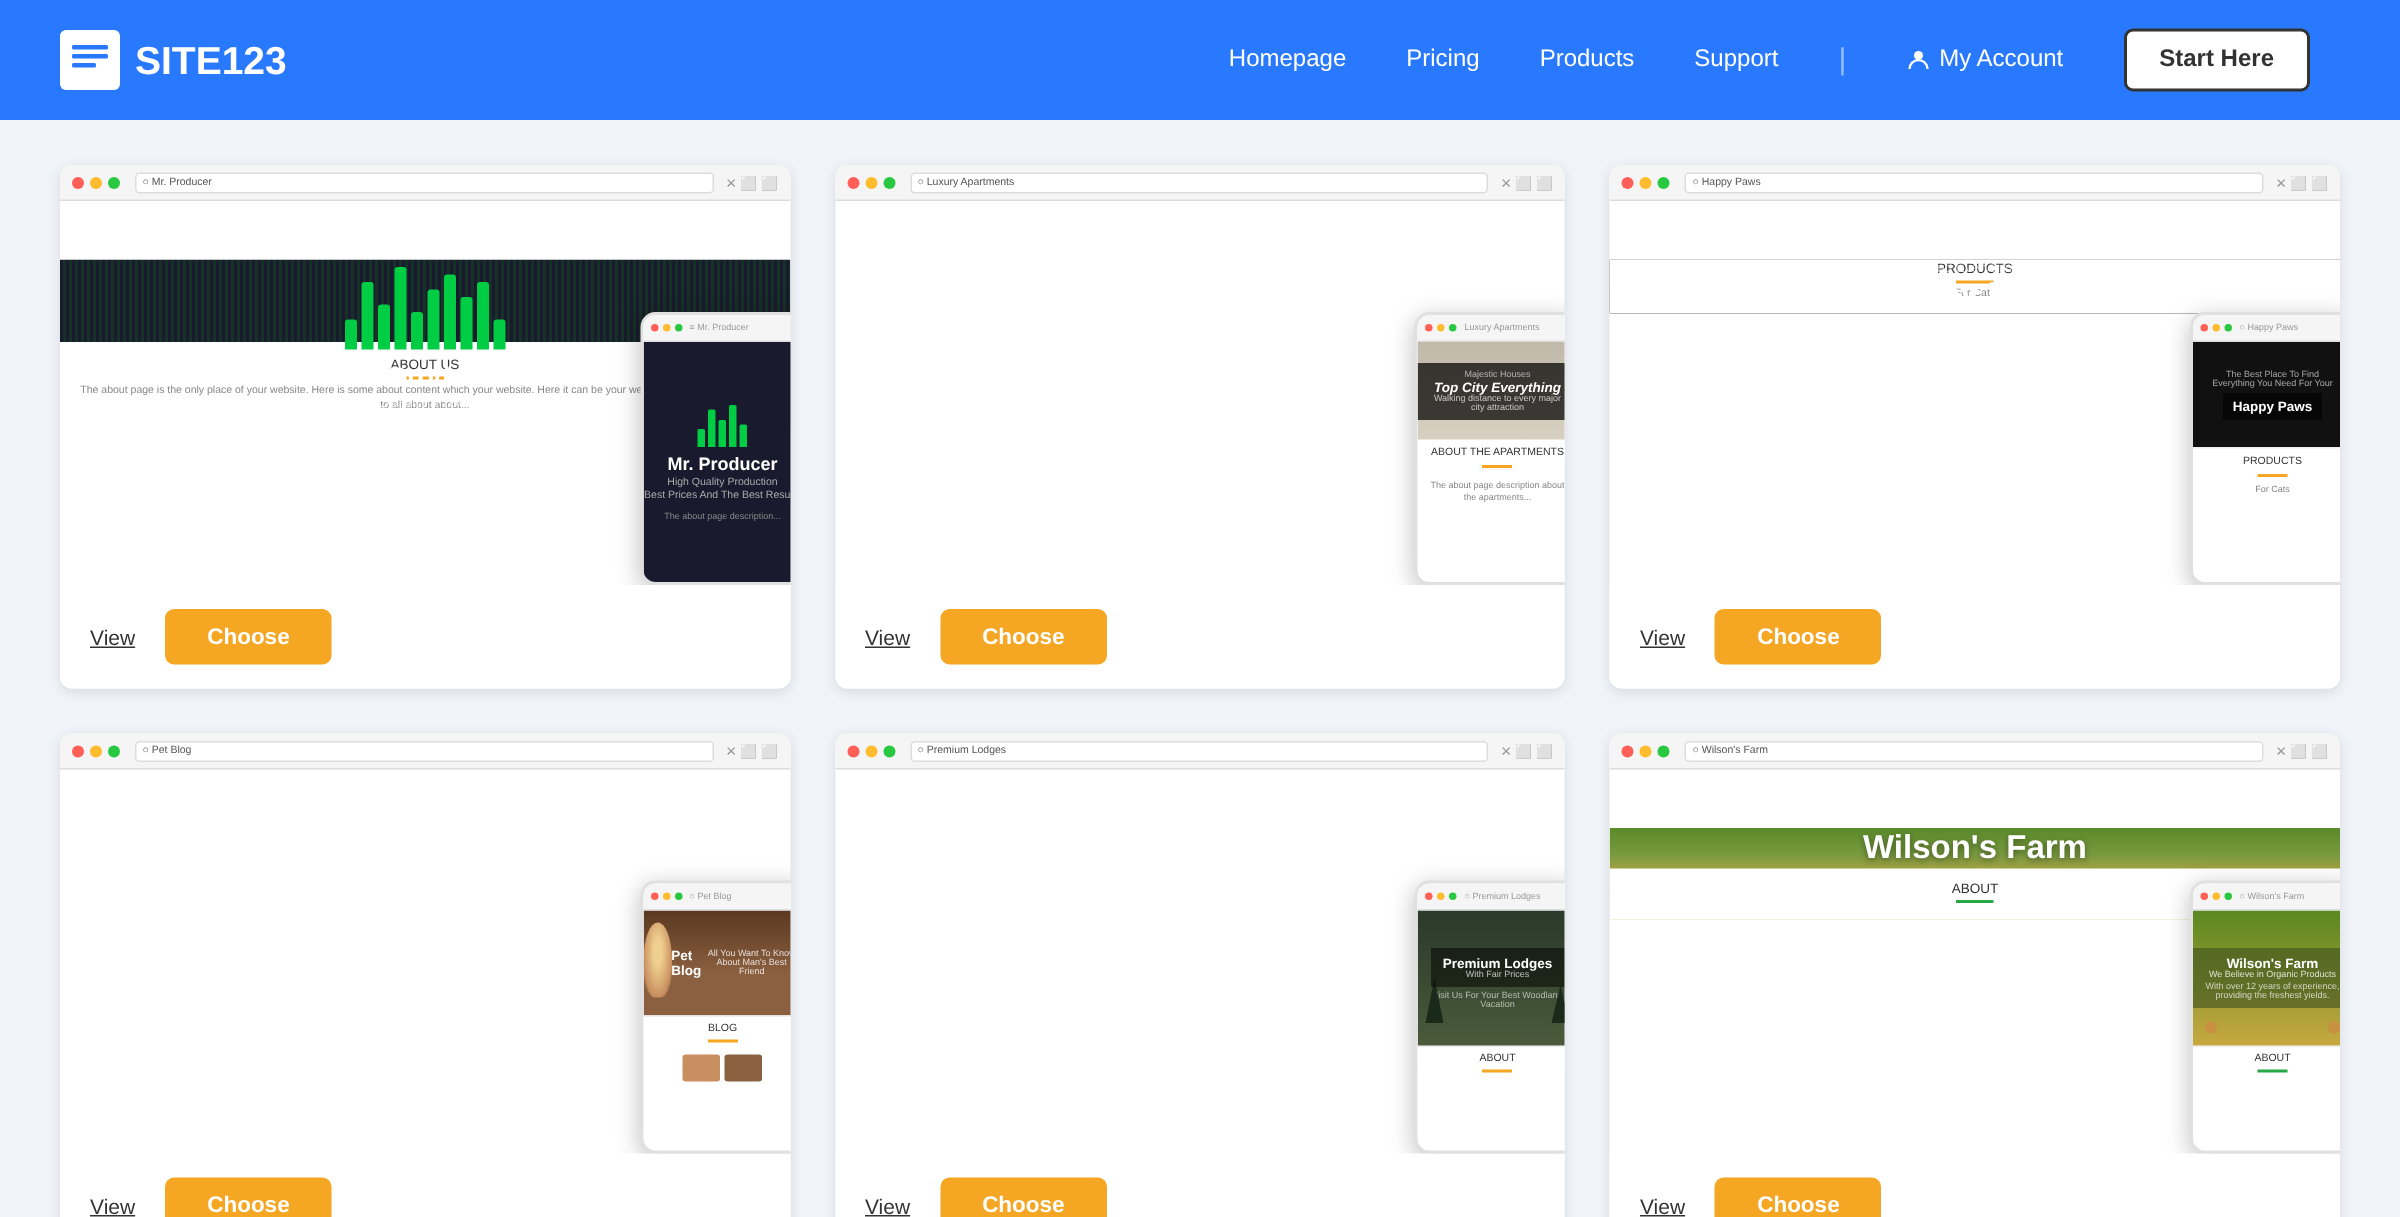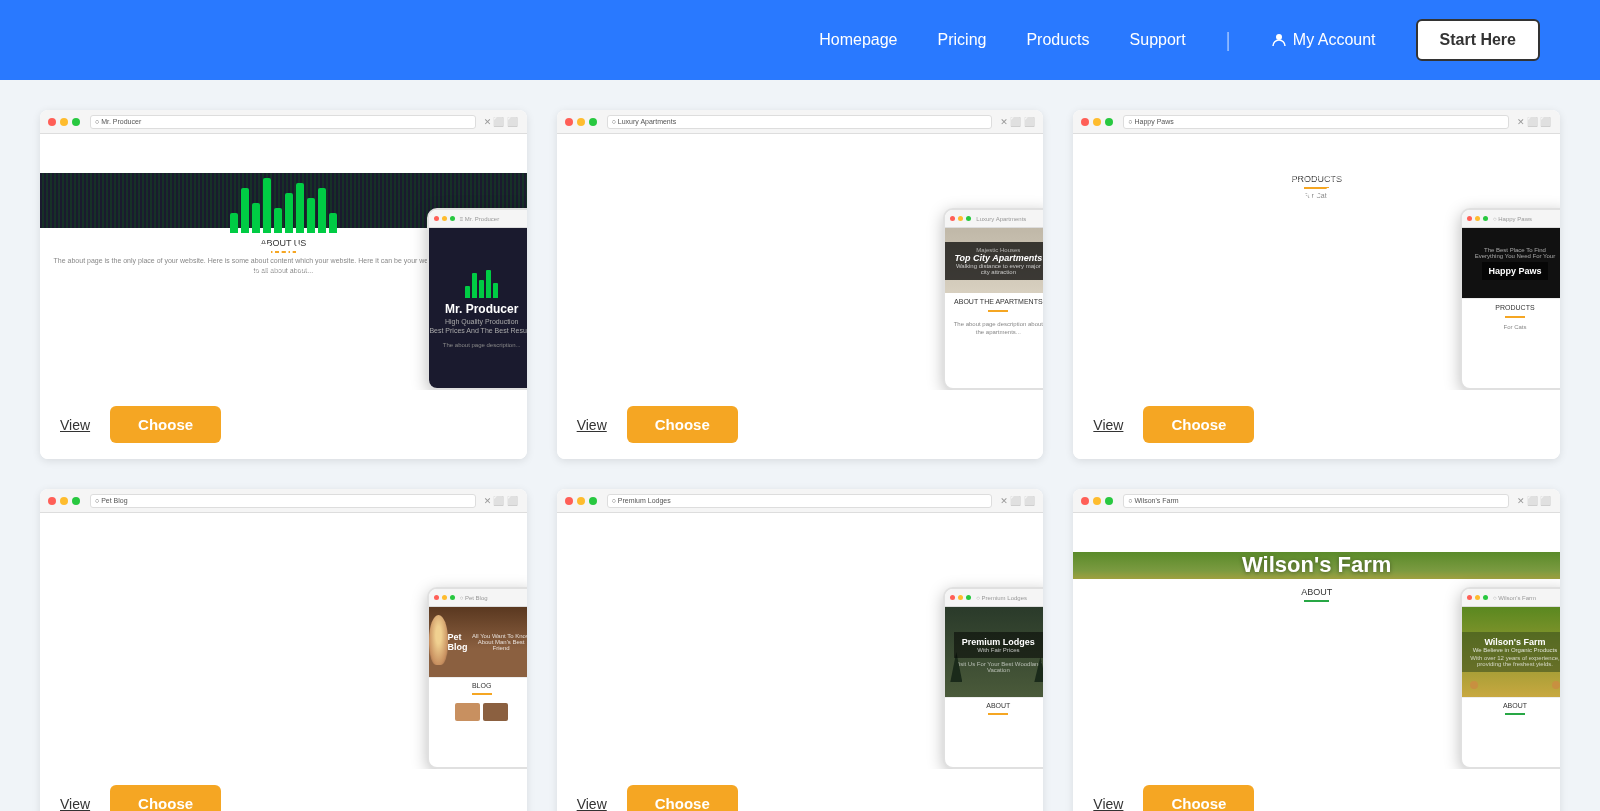--- a/index.html
+++ b/index.html
@@ -295,20 +295,30 @@
     
     .mob-mr-producer { background: #1a1a2e; width:100%; height:100%; display:flex; flex-direction:column; align-items:center; justify-content:center; }
     .mob-mr-producer .mtitle { color:white; font-size:12px; font-weight:bold; text-align:center; }
     .mob-mr-producer .msub { color:#aaa; font-size:7px; text-align:center; margin-top:2px; }
     .mob-mr-producer .mbody { color:#888; font-size:6px; text-align:center; margin-top:8px; padding:0 6px; }
   </style>
 </head>
 <body>
 
 <header class="header">
+  <div class="logo-area">
+    <div class="logo-icon">
+      <svg viewBox="0 0 28 28" fill="none">
+        <rect x="2" y="4" width="24" height="3" rx="1" fill="#2979ff"></rect>
+        <rect x="2" y="10" width="24" height="3" rx="1" fill="#2979ff"></rect>
+        <rect x="2" y="16" width="16" height="3" rx="1" fill="#2979ff"></rect>
+      </svg>
+    </div>
+    <span class="logo-text">SITE123</span>
+  </div>
   <nav class="nav">
     <a>Homepage</a>
     <a>Pricing</a>
     <a>Products</a>
     <a>Support</a>
     <span class="nav-divider">|</span>
     <div class="nav-account">
       <svg width="16" height="16" viewBox="0 0 16 16" fill="white">
           <circle cx="8" cy="5" r="3"></circle>
           <path d="M2 14c0-3.3 2.7-6 6-6s6 2.7 6 6" stroke="white" stroke-width="1.5" fill="none"></path>
@@ -415,21 +425,21 @@
           <div class="mobile-bar">
             <div class="mobile-dot r"></div>
             <div class="mobile-dot y"></div>
             <div class="mobile-dot g"></div>
             <span style="font-size:6px;color:#999;margin-left:2px;">Luxury Apartments</span>
           </div>
           <div class="mobile-content">
             <div style="background:linear-gradient(180deg,#c0b8a8 0%,#d8d0c0 100%);height:65px;position:relative;display:flex;align-items:center;justify-content:center;">
               <div style="background:rgba(0,0,0,0.72);padding:5px 8px;text-align:center;">
                 <div style="color:rgba(255,255,255,0.6);font-size:6px;">Majestic Houses</div>
-                <div style="color:white;font-size:9px;font-weight:bold;font-style:italic;">Top City Apartments</div>
+                <div style="color:white;font-size:9px;font-weight:bold;font-style:italic;">Top City Everything</div>
                 <div style="color:rgba(255,255,255,0.7);font-size:6px;">Walking distance to every major city attraction</div>
               </div>
             </div>
             <div style="background:white;padding:5px;text-align:center;font-size:7px;color:#333;">ABOUT THE APARTMENTS</div>
             <div style="width:20px;height:2px;background:#f5a623;margin:0 auto 4px;"></div>
             <div style="padding:4px;font-size:6px;color:#888;text-align:center;line-height:1.4;">The about page description about the apartments...</div>
           </div>
         </div>
       </div>
       <div class="template-actions">

